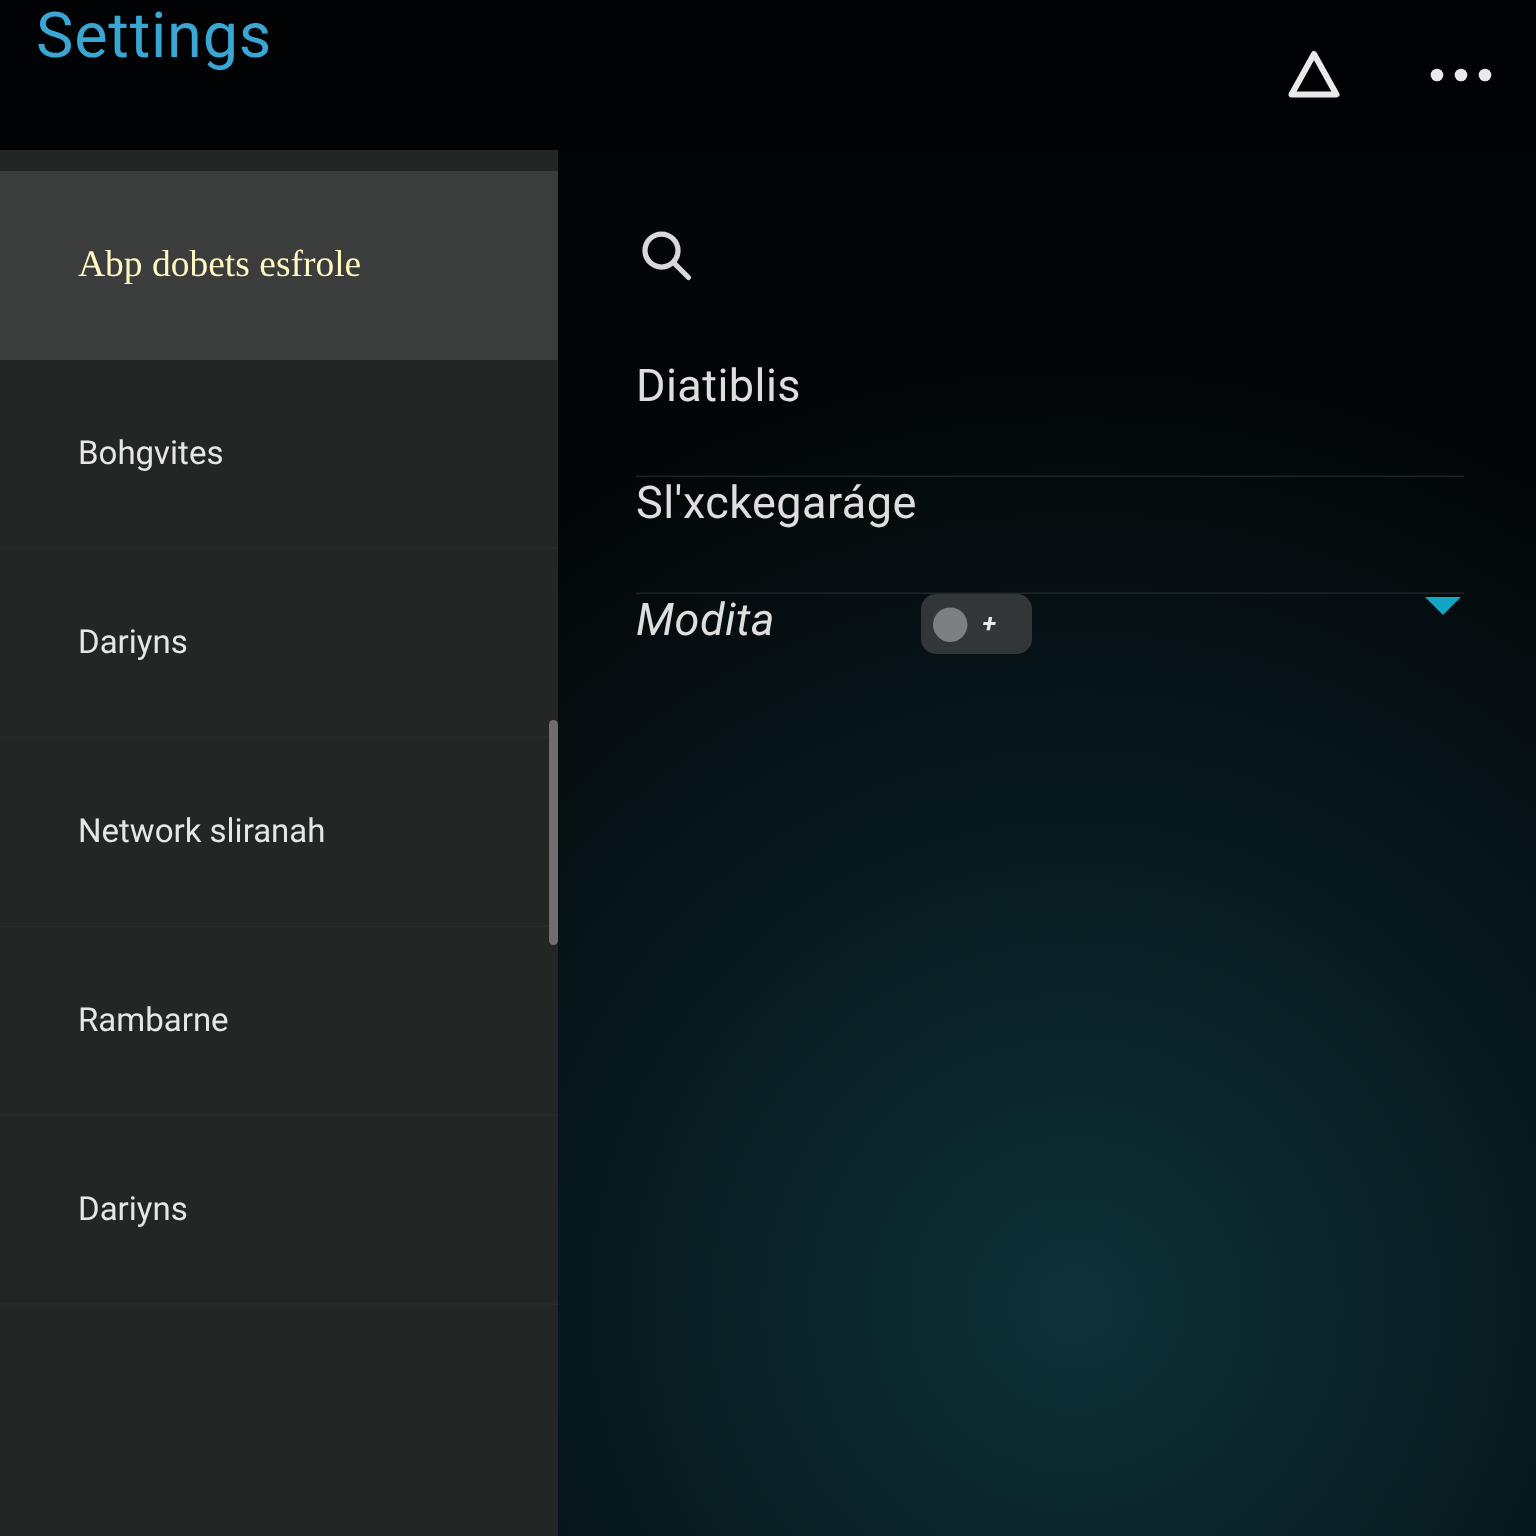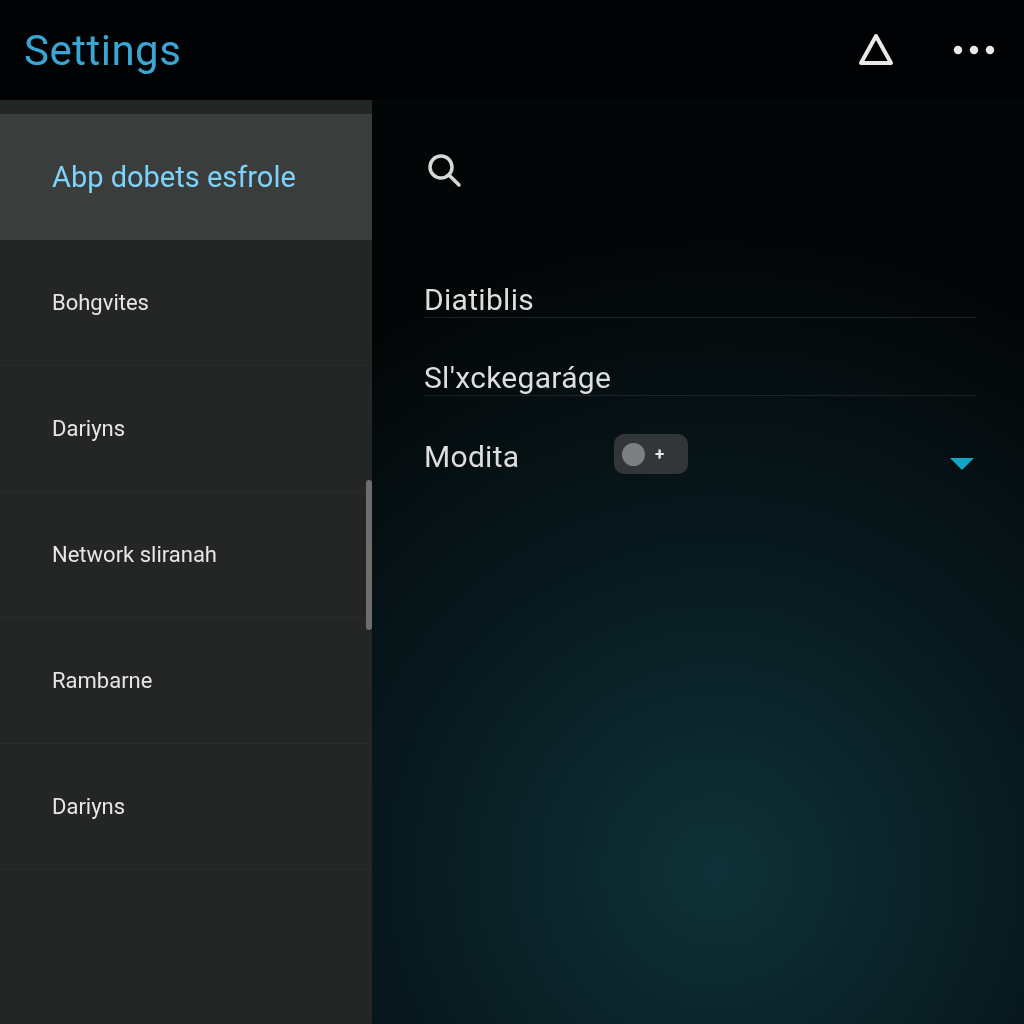--- a/index.html
+++ b/index.html
@@ -7,21 +7,20 @@
     width: 1024px;
     height: 1024px;
     overflow: hidden;
     font-family: -apple-system, "Segoe UI", Roboto, sans-serif;
     background: radial-gradient(ellipse 900px 900px at 70% 85%, #0e3238 0%, #081a1f 35%, #030607 70%);
     color: #d8d8d8;
   }
   .header {
     height: 100px;
     display: flex;
-    align-items: center;
     padding: 0 28px 0 24px;
     background: rgba(0,0,0,0.55);
   }
   .header-title {
     font-size: 42px;
     font-weight: 400;
     color: #3aa6d4;
     letter-spacing: 0.5px;
     flex: 1;
   }
@@ -47,22 +46,23 @@
     align-items: center;
     padding: 0 0 0 52px;
     font-size: 22px;
     color: #e6e6e6;
     border-bottom: 1px solid rgba(255,255,255,0.03);
     cursor: pointer;
   }
   .sidebar-item.selected {
     background: #3b3c3c;
     border-bottom: none;
-    font-size: 29px;
-    color: #7dd3fc;
+    font-size: 25px;
+    color: #fef9c3;
+    font-family: Liberation Serif, serif;
   }
   .sidebar-scroll-thumb {
     position: absolute;
     right: 0;
     top: 380px;
     width: 6px;
     height: 150px;
     background: #6e6e6e;
     border-radius: 3px;
   }
@@ -74,27 +74,27 @@
   .search-wrap {
     height: 72px;
     display: flex;
     align-items: center;
     margin-bottom: 34px;
   }
   .search-wrap svg { display:block; }
   .row {
     height: 78px;
     display: flex;
-    align-items: flex-end;
+    align-items: flex-start;
     border-bottom: 1px solid rgba(255,255,255,0.10);
     font-size: 30px;
     color: #dedede;
     letter-spacing: 0.3px;
   }
-  .row:last-of-type { border-bottom: none; }
+  .row:last-of-type { border-bottom: none; font-style: italic; }
   .row.has-ctrl .row-label { width: 190px; }
   .row-label { flex: none; }
   .toggle {
     width: 74px;
     height: 40px;
     border-radius: 10px;
     background: #323638;
     position: relative;
     display: flex;
     align-items: center;

